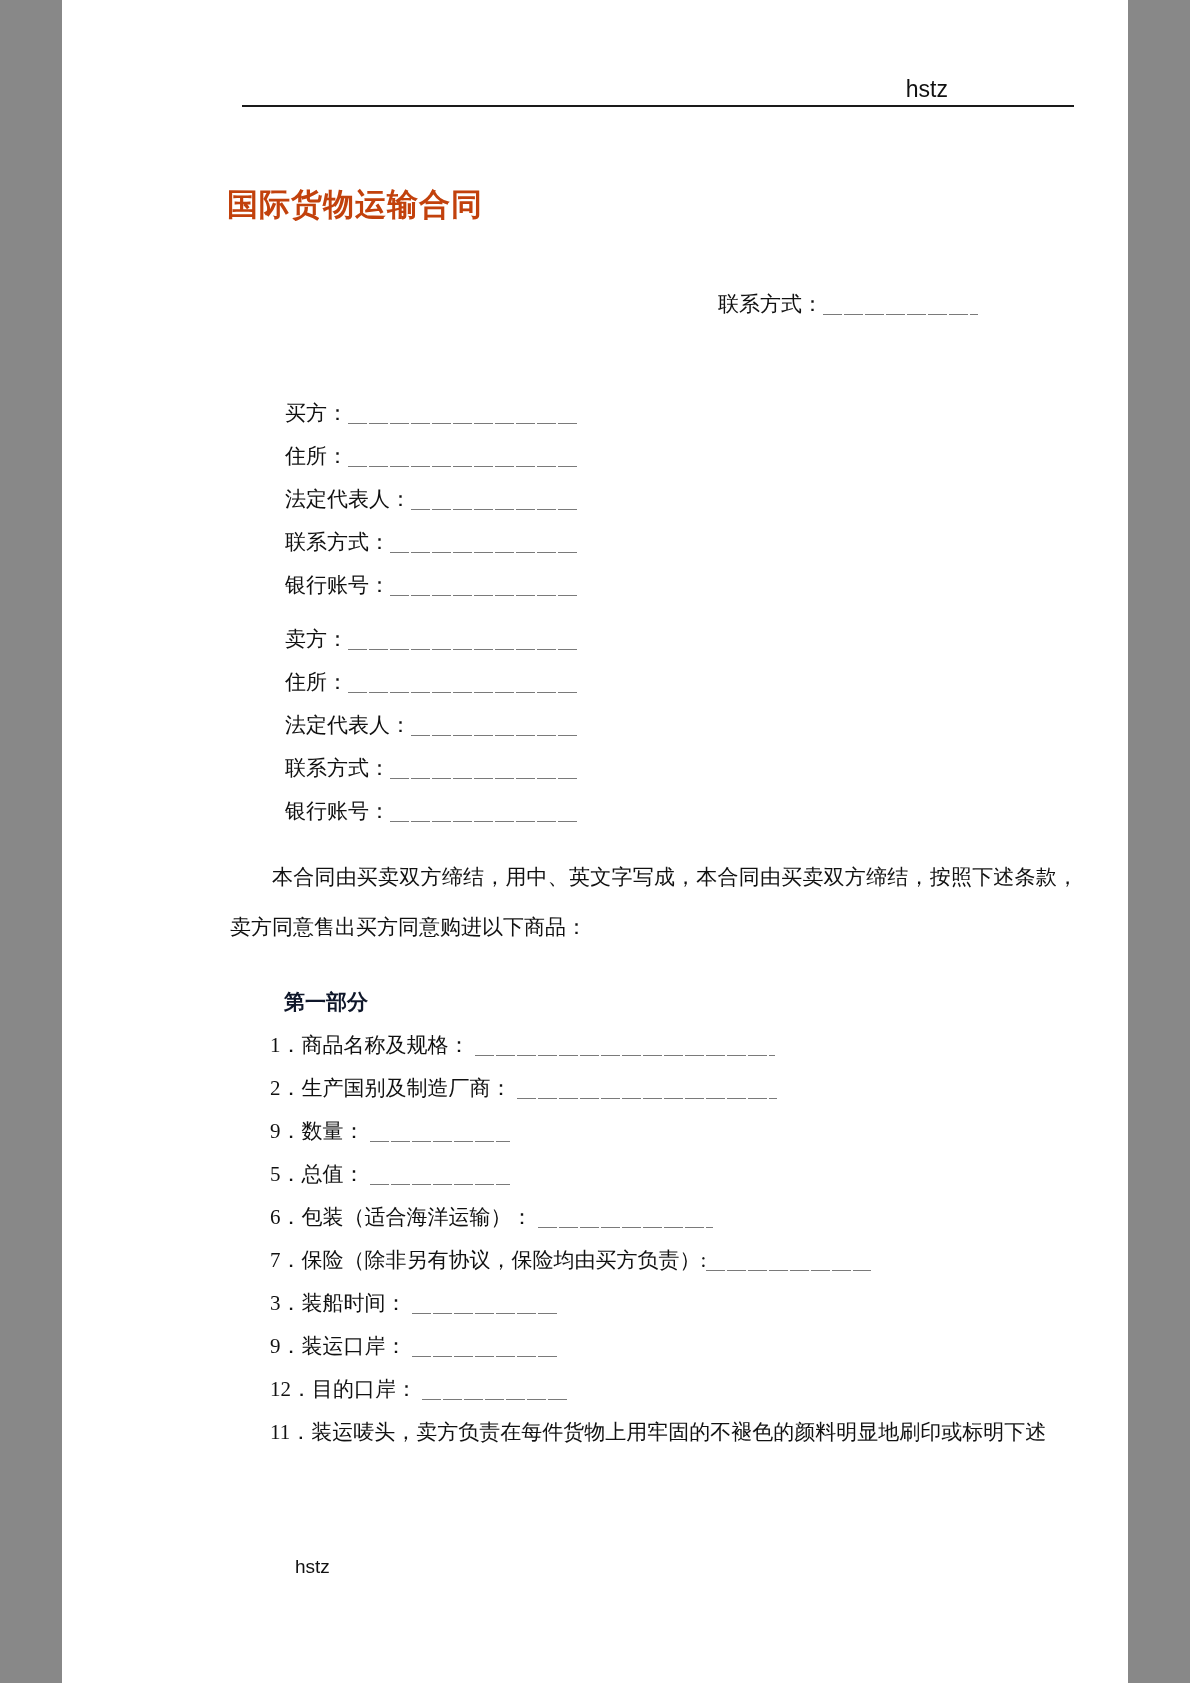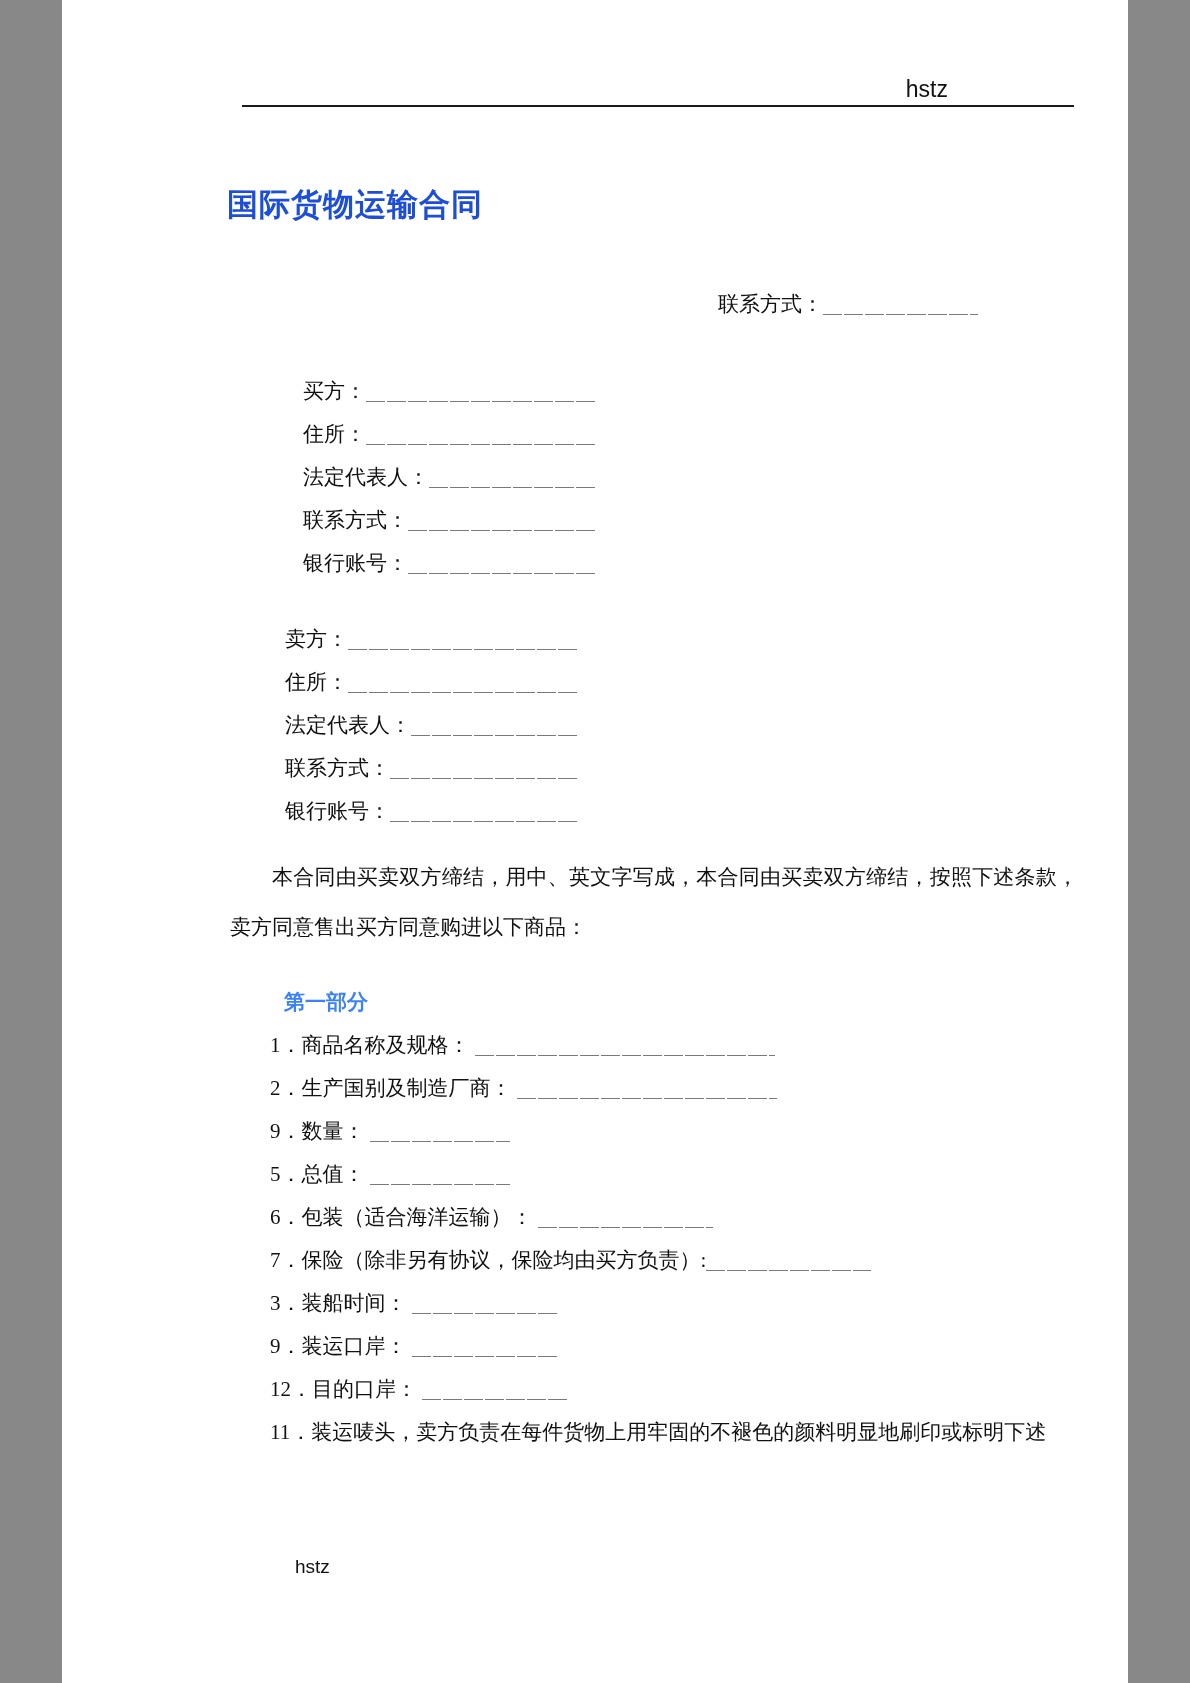--- a/index.html
+++ b/index.html
@@ -21,50 +21,50 @@
     font-size:23px; color:#111;
   }
   .header-rule {
     position:absolute; top:105px; left:180px; width:832px;
     border-top:2px solid #1a1a1a;
   }
   
   .doc-title {
     position:absolute; top:184px; left:165px;
     font-family:Liberation Mono, monospace;
-    font-weight:bold; font-size:31px; color:#1d4ed8;
+    font-weight:bold; font-size:31px; color:#c2410c;
     letter-spacing:1px;
   }
   
   .contract-no {
     position:absolute; top:283px; right:150px;
     line-height:43px; white-space:nowrap;
   }
   
   .party-block { position:absolute; left:223px; }
-  .party-block.buyer  { top:370px;margin-left:18px; }
+  .party-block.buyer  { top:392px; }
   .party-block.seller { top:618px; }
   .field-row { line-height:43px; white-space:nowrap; }
   
   .blank {
     display:inline-block; height:21px; transform:translateY(4px);
     background-image:repeating-linear-gradient(to right,#7a7a7a 0 19px,rgba(0,0,0,0) 19px 21px);
     background-size:100% 1px; background-repeat:no-repeat; background-position:0 100%;
   } .u140{width:140px;} .u145{width:145px;} .u155{width:155px;}
   .u165{width:165px;} .u167{width:167px;} .u175{width:175px;} .u188{width:188px;}
   .u190{width:190px;} .u230{width:230px;} .u260{width:260px;} .u300{width:300px;}
   
   .intro {
     position:absolute; top:852px; left:168px; width:848px;
     line-height:50px; text-align:justify; text-indent:2em;
   }
   
   .section-heading {
     position:absolute; top:981px; left:222px;
-    line-height:43px; font-weight:bold; color:#3b82f6;
+    line-height:43px; font-weight:bold; color:#0f172a;
   }
   .items { position:absolute; top:1024px; left:208px; width:960px; }
   .item  { line-height:43px; white-space:nowrap; }
   
   .footer-text {
     position:absolute; top:1556px; left:233px;
     font-family:"Liberation Sans","DejaVu Sans",sans-serif;
     font-size:19px; color:#111;
   }
 </style>

